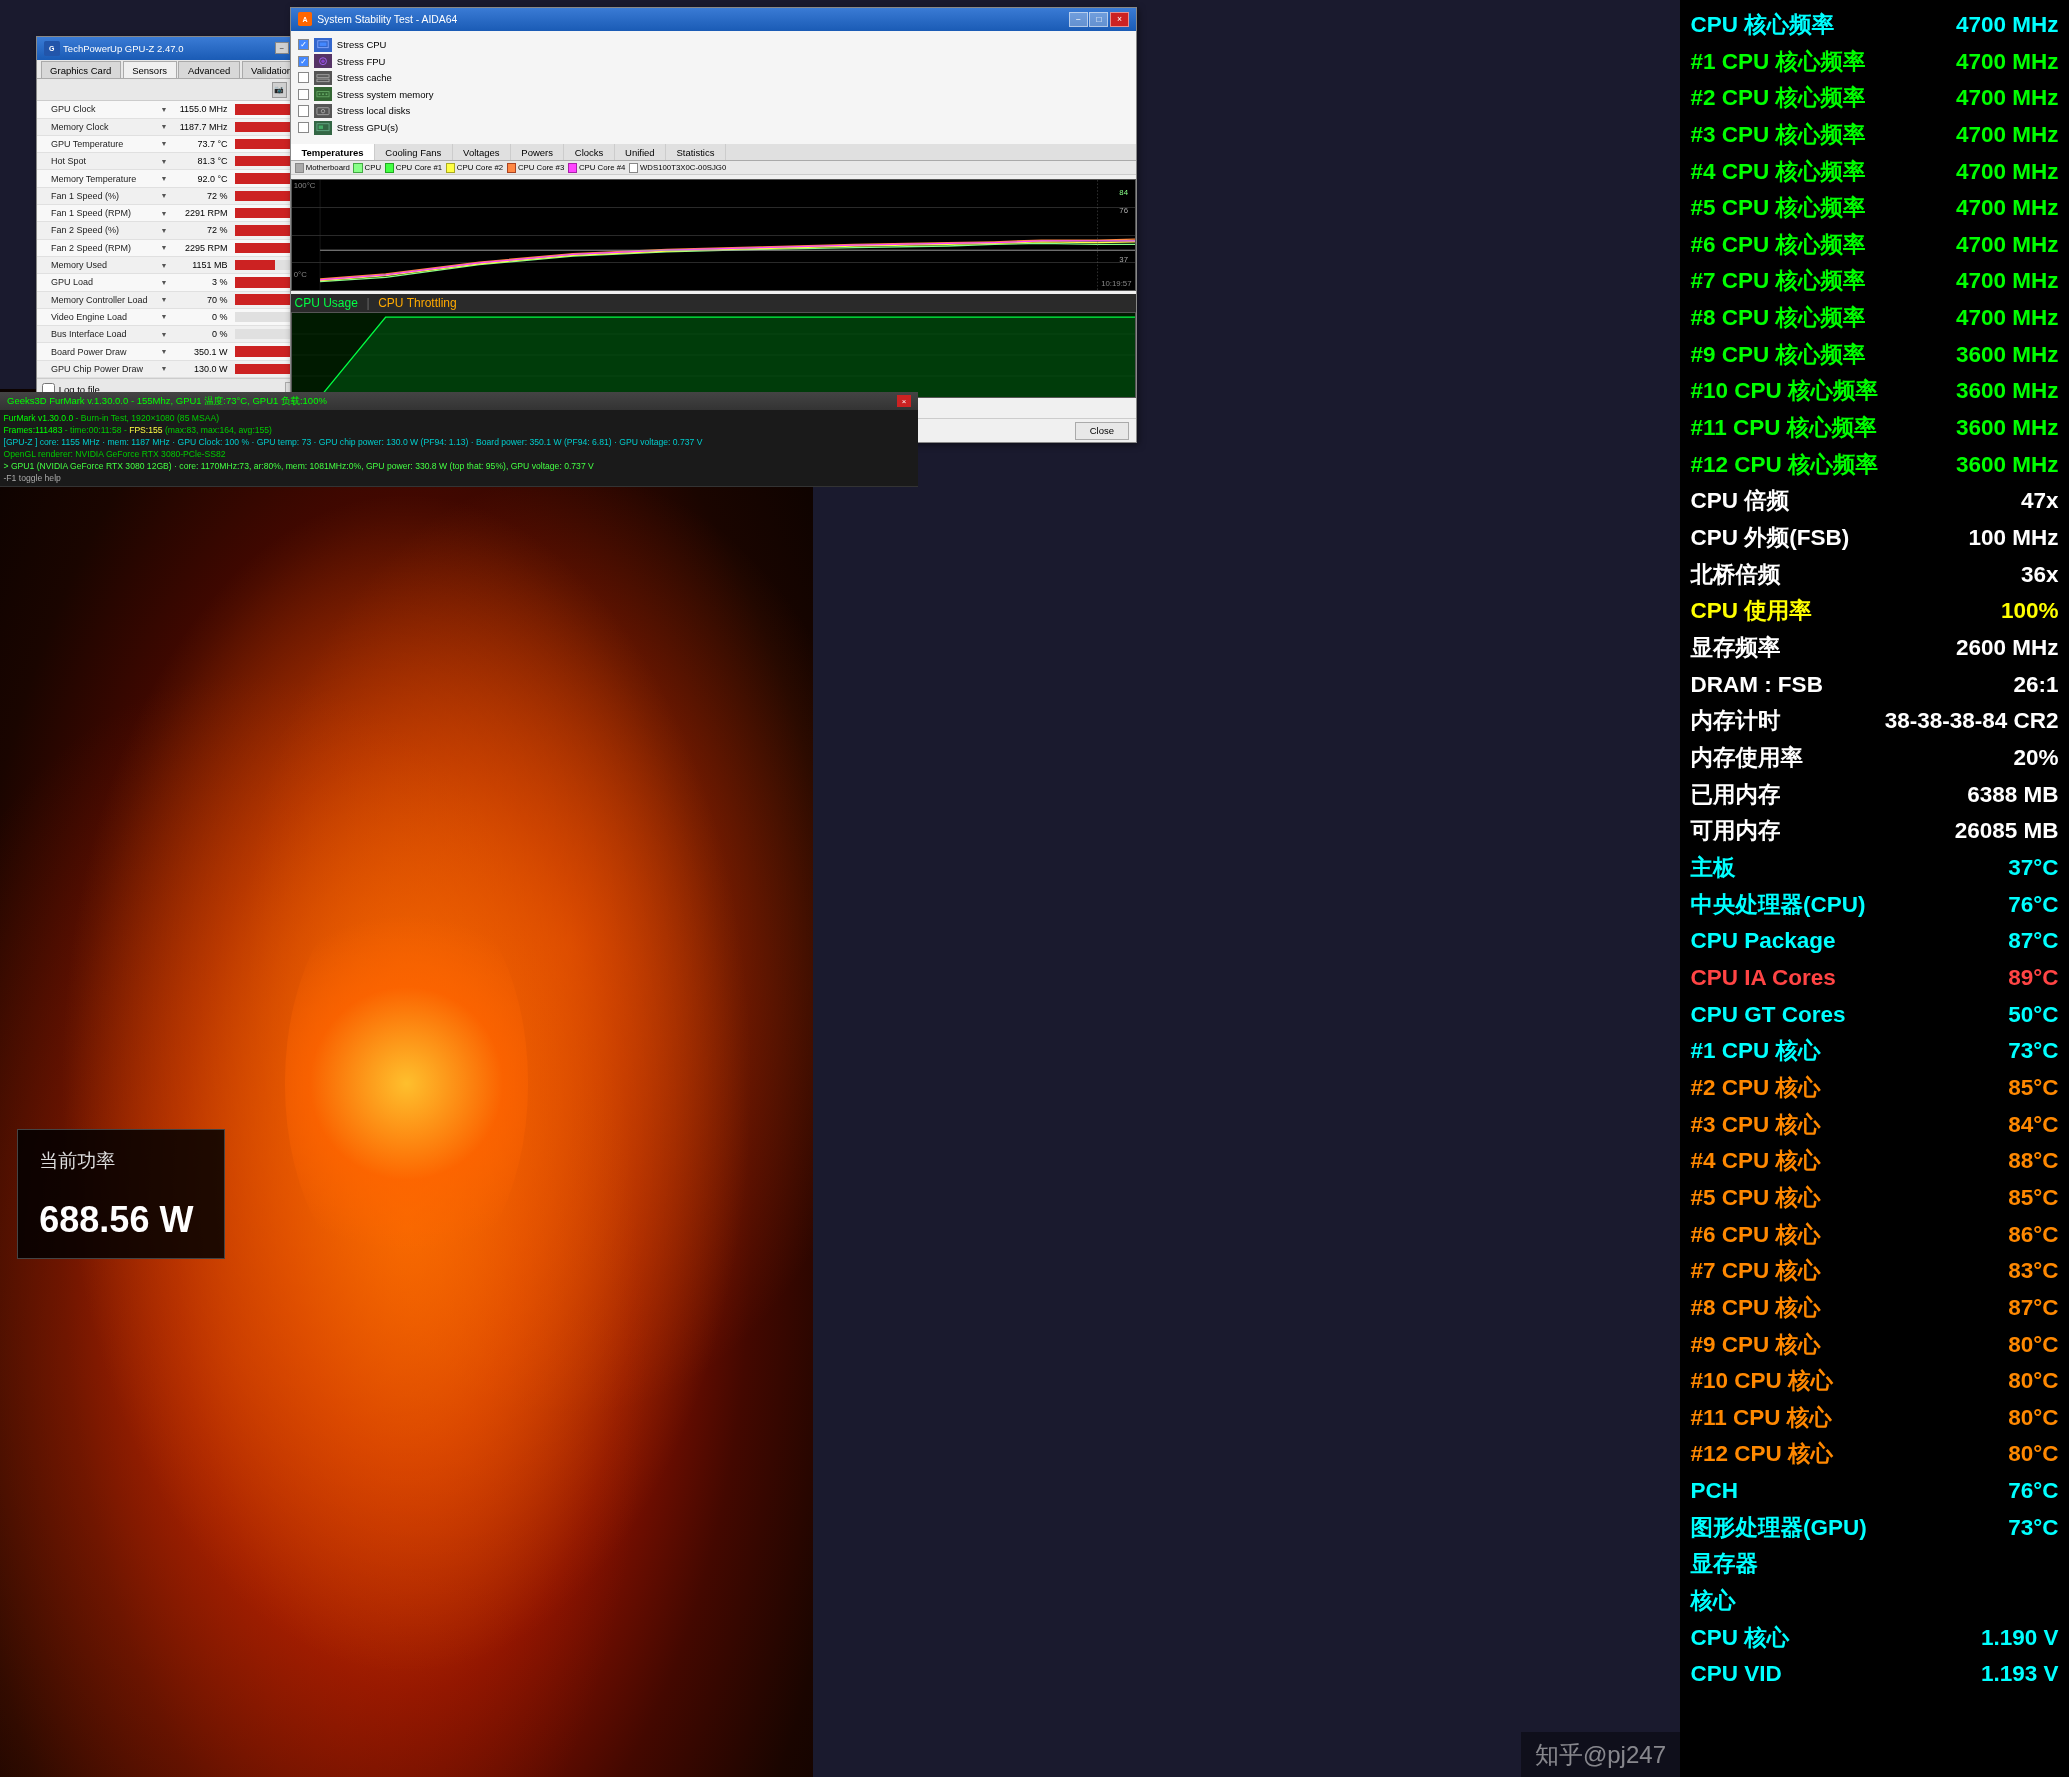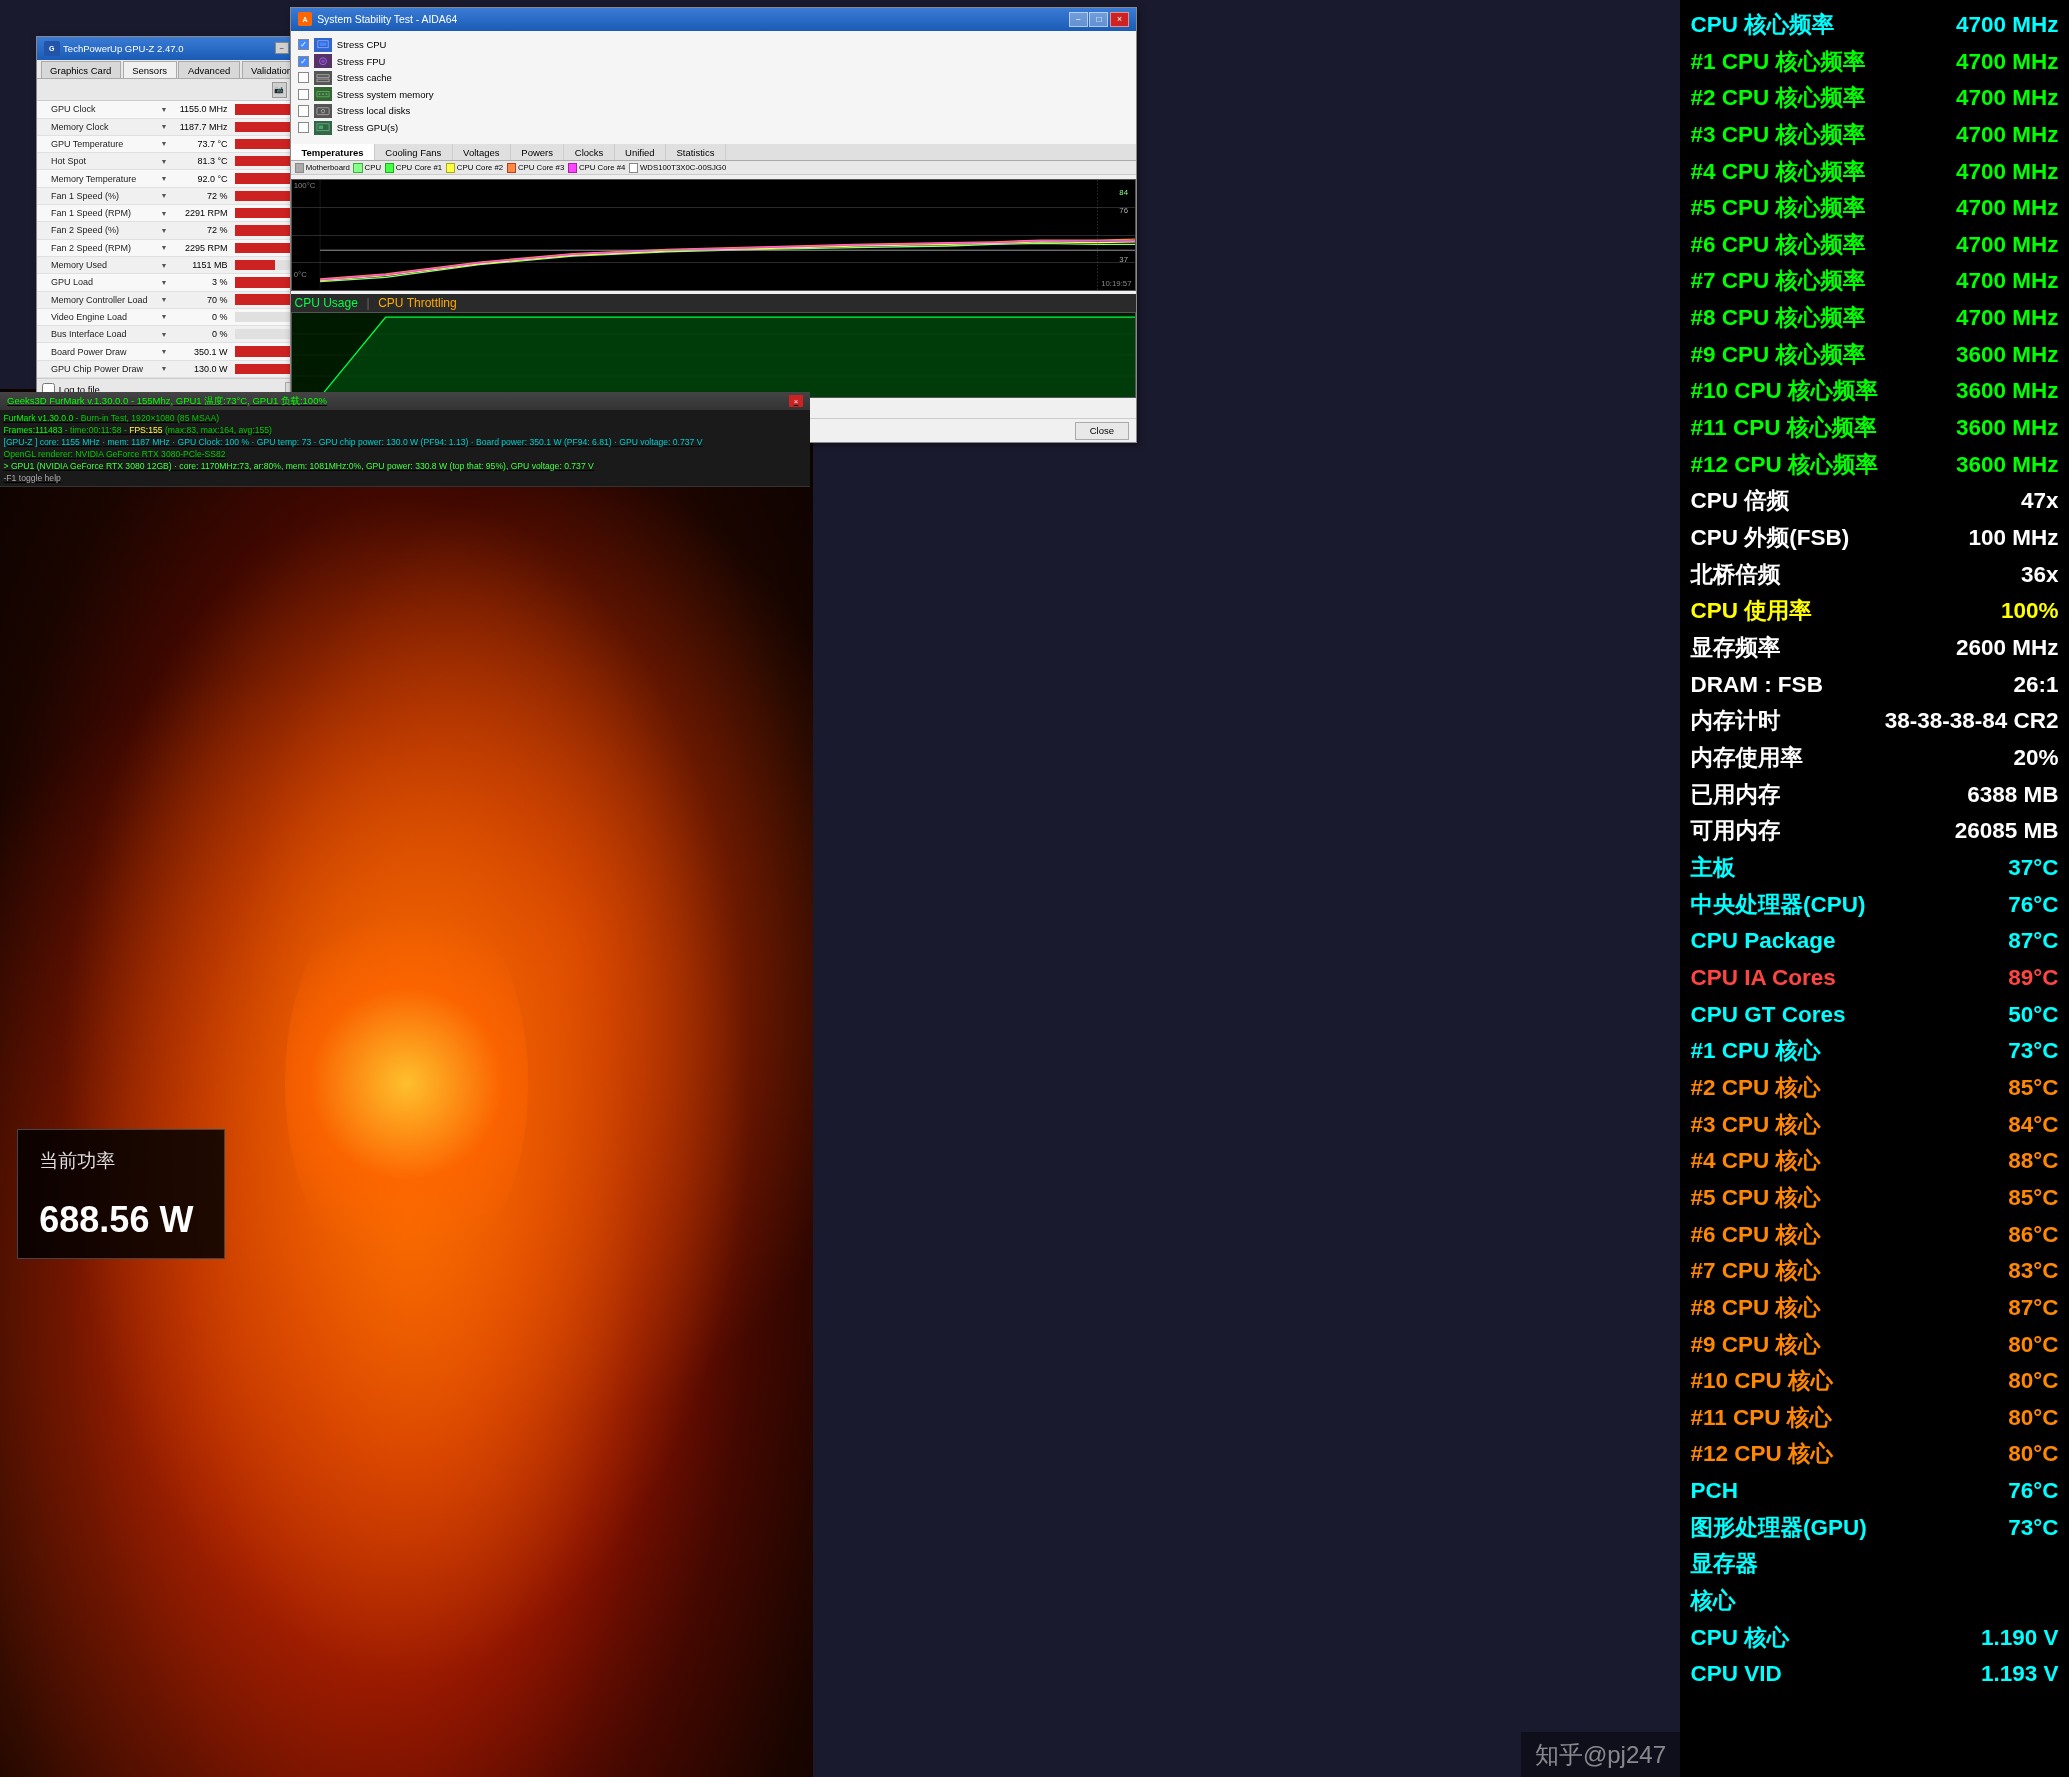--- a/index.html
+++ b/index.html
@@ -437,23 +437,22 @@
       font-size: 9.5px;
       cursor: pointer;
     }
     .aida-btn.close-btn { margin-left: auto; }
 
     
     .furmark-window {
       position: absolute;
       top: 392px;
       left: 0;
-      width: 810px;
+      width: 918px;
       background: transparent;
-      text-decoration: underline;
     }
     .furmark-titlebar {
       background: linear-gradient(to bottom, #444, #333);
       color: #00ff00;
       padding: 2.6px 7px;
       display: flex;
       justify-content: space-between;
       align-items: center;
       font-size: 9.5px;
     }

